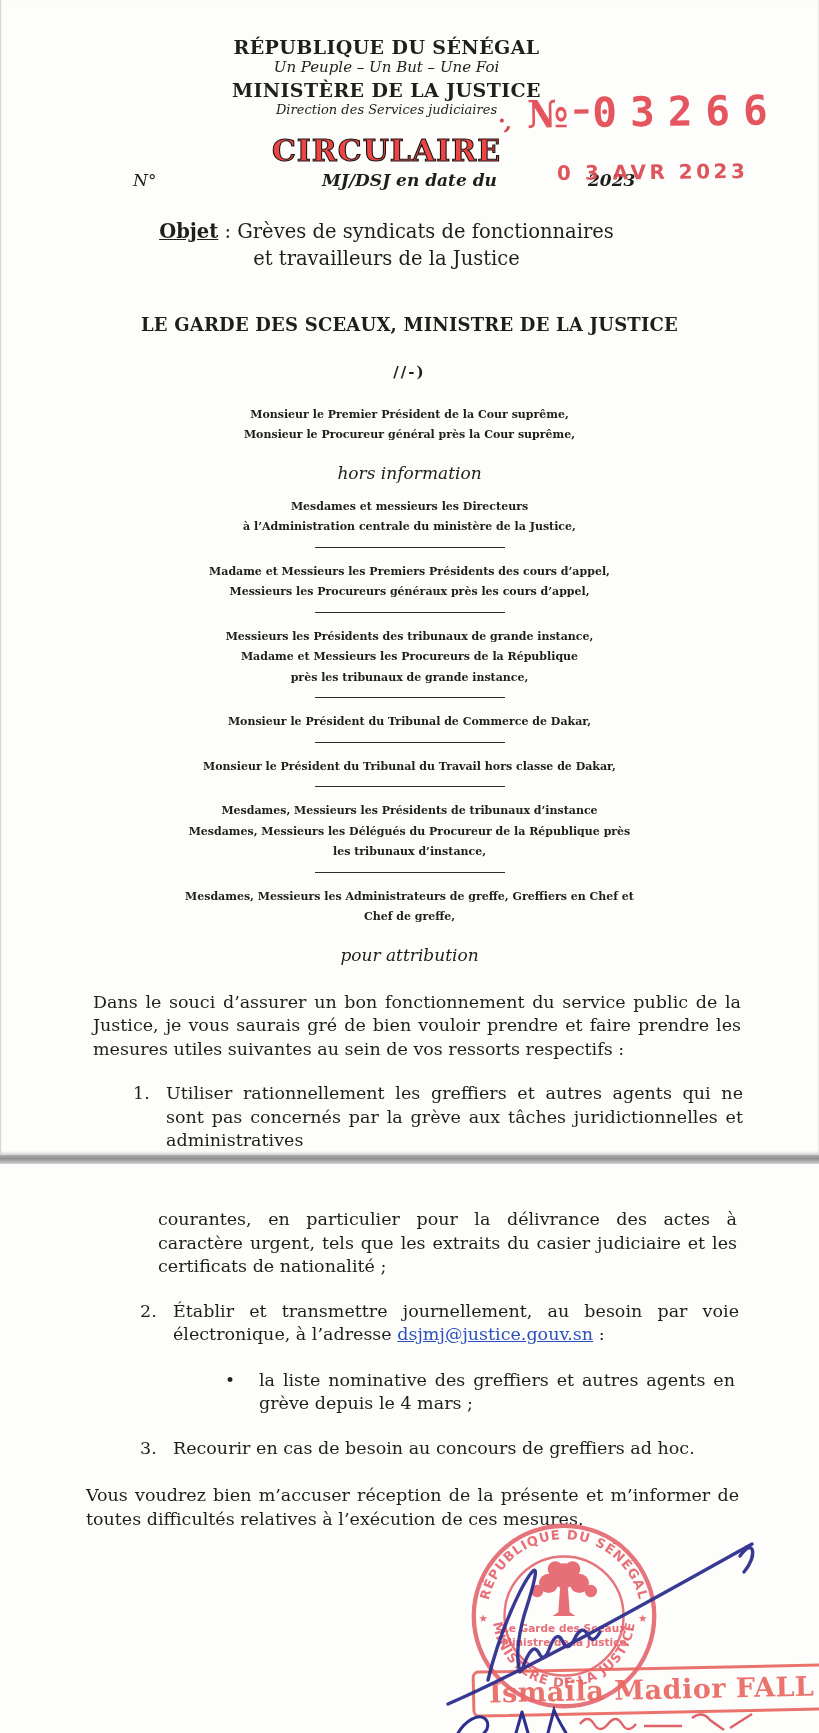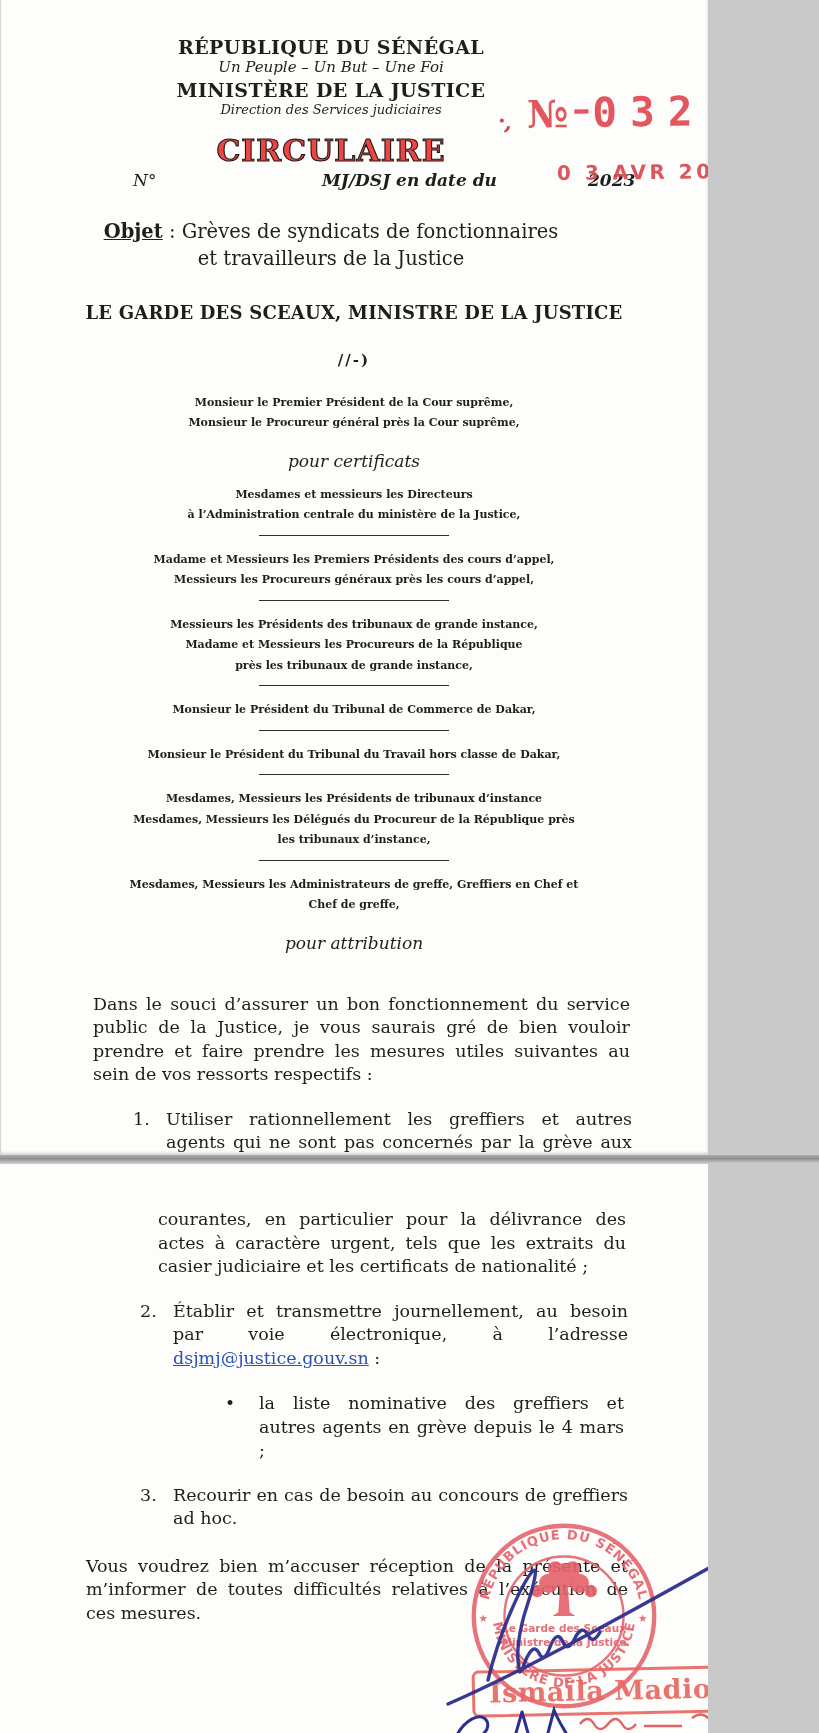--- a/index.html
+++ b/index.html
@@ -3,21 +3,21 @@
 <meta charset="utf-8">
 <style>
   html,body{margin:0;padding:0;}
   body{
     width:819px;height:1733px;position:relative;overflow:hidden;
     background:#c9c9c9;
     font-family:"DejaVu Serif","Liberation Serif",serif;
     color:#1e1e1c;
     -webkit-font-smoothing:antialiased;
   }
-  .page{position:absolute;left:0;width:708px;background:#fdfdfb;overflow:hidden;}
+  .page{position:absolute;left:0;width:819px;background:#fdfdfb;overflow:hidden;}
   #page1{top:0;height:1155px;box-shadow:inset 1px 0 0 #d7d7d5, inset 0 -2px 3px rgba(0,0,0,.18);}
   #page-gap{position:absolute;top:1155px;left:0;width:819px;height:9px;
     background:linear-gradient(#aeaeae,#8f8f8f 40%,#d2d2d2);}
   #page2{top:1164px;height:569px;box-shadow:inset 0 2px 2px rgba(255,255,255,.6);}
 
   
   .header-block{margin-top:36px;text-align:center;padding-right:46px;line-height:1.18;}
   .hdr-country{font-size:19px;font-weight:bold;letter-spacing:.4px;}
   .hdr-motto{font-size:15px;font-style:italic;margin-top:1px;}
   .hdr-ministry{font-size:19px;font-weight:bold;letter-spacing:.4px;margin-top:2px;}
@@ -48,33 +48,33 @@
   .date-stamp{
     position:absolute;left:557px;top:160px;color:#d94a50;
     font-family:"DejaVu Sans","Liberation Sans",sans-serif;
     font-size:20px;font-weight:bold;letter-spacing:3.5px;white-space:nowrap;
     transform:rotate(-.6deg);opacity:.92;
   }
 
   
   .objet{margin-top:24px;text-align:center;padding-right:46px;font-size:19.5px;line-height:27px;}
   .objet-label{font-weight:bold;text-decoration:underline;}
-  .salutation{margin-top:30px;text-align:center;font-size:18px;font-weight:bold;letter-spacing:.2px;}
+  .salutation{margin-top:42px;text-align:center;font-size:18px;font-weight:bold;letter-spacing:.2px;}
   .mark{margin-top:28px;text-align:center;font-size:15px;font-weight:bold;letter-spacing:2px;}
 
   
   .recipients{margin-top:24px;text-align:center;}
   .rgroup{font-size:11px;font-weight:bold;line-height:20.5px;margin-top:14px;}
   .rline{padding:0 40px;}
   .pour{font-size:17px;font-style:italic;font-weight:normal;margin-top:17px;}
   .divider{width:190px;border:none;border-top:1.6px solid #2c2c2a;margin:9px auto 0;}
 
   
   .para{font-size:17.5px;line-height:23.5px;text-align:justify;}
-  .intro{margin:40px 78px 0 93px;}
+  .intro{margin:26px 78px 0 93px;}
   .list-item{display:flex;margin-top:21px;}
   .li-num{width:33px;text-align:left;flex:none;}
   #page1 .list-item{margin-left:133px;margin-right:76px;}
 
   #page2 .cont{margin:44px 82px 0 158px;}
   #page2 .list-item{margin-left:140px;margin-right:80px;}
   .bullet-item{display:flex;margin:22px 84px 0 225px;}
   .b-dot{width:34px;flex:none;font-size:17px;}
   .closing{margin:24px 80px 0 86px;}
   a.email{color:#2b50bb;text-decoration:underline;}
@@ -122,21 +122,21 @@
   </div>
 
   <div class="salutation">LE GARDE DES SCEAUX, MINISTRE DE LA JUSTICE</div>
   <div class="mark">//-)</div>
 
   <div class="recipients">
     <div class="rgroup">
       <div class="rline">Monsieur le Premier Président de la Cour suprême,</div>
       <div class="rline">Monsieur le Procureur général près la Cour suprême,</div>
     </div>
-    <div class="pour">pour certificats</div>
+    <div class="pour">hors information</div>
     <div class="rgroup">
       <div class="rline">Mesdames et messieurs les Directeurs</div>
       <div class="rline">à l’Administration centrale du ministère de la Justice,</div>
       <hr class="divider">
     </div>
     <div class="rgroup">
       <div class="rline">Madame et Messieurs les Premiers Présidents des cours d’appel,</div>
       <div class="rline">Messieurs les Procureurs généraux près les cours d’appel,</div>
       <hr class="divider">
     </div>

